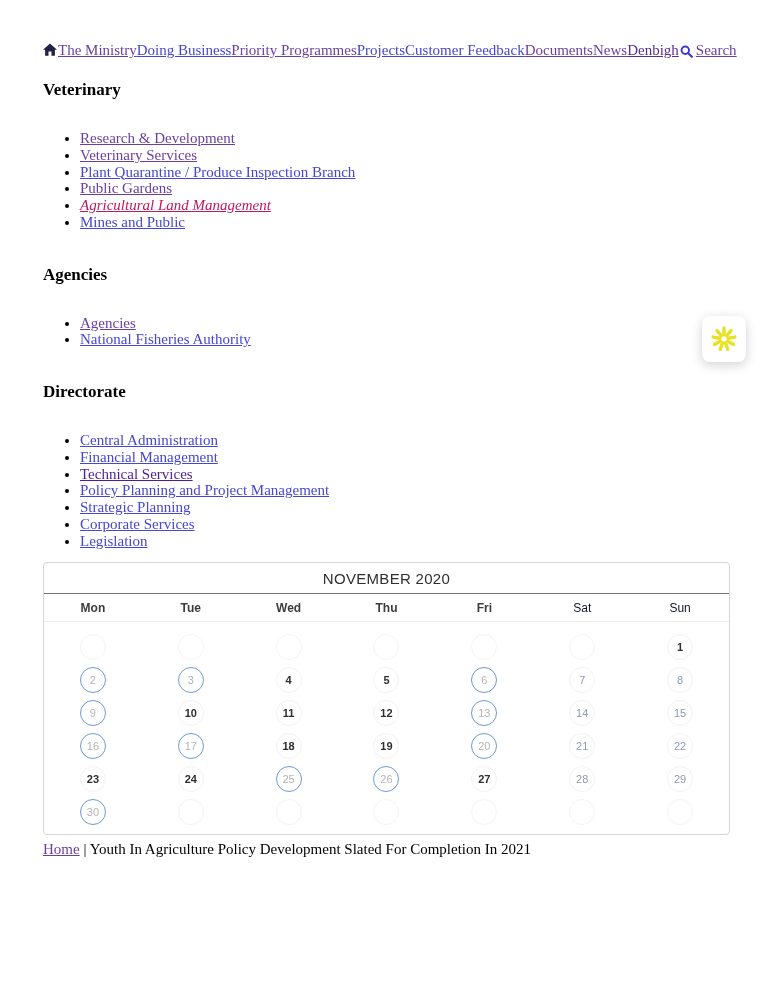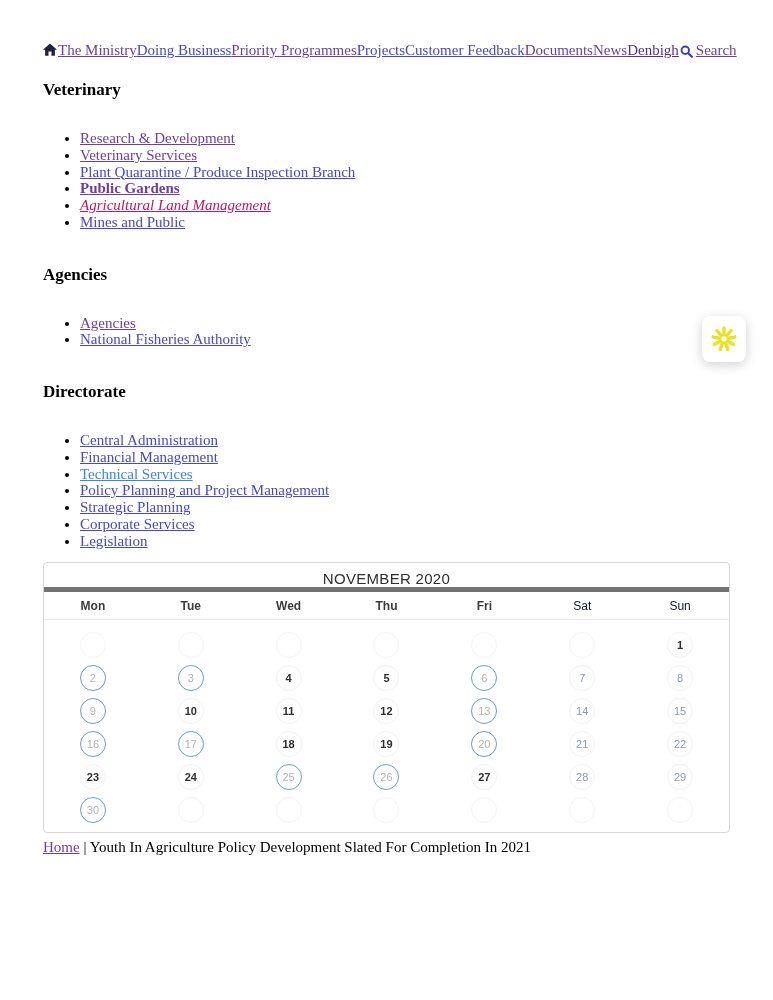--- a/index.html
+++ b/index.html
@@ -31,23 +31,23 @@
 
   
   .calendar {
     margin-top: 13px;
     border: 1px solid #d6d6d6;
     border-radius: 4px;
     background: #fff;
     font-family: "Liberation Sans", sans-serif;
   }
   .cal-title {
-    text-align: center; padding: 7px 0 0;
+    text-align: center; padding: 7px 0 6px;
     font-size: 15px; color: #2f2f2f; letter-spacing: 0.3px;
-    border-bottom: 5px solid #737373;
+    border-bottom: 1px solid #737373;
   }
   .cal-days {
     display: grid; grid-template-columns: repeat(7, 1fr);
     padding: 7px 0 6px; border-bottom: 1px solid #ececec;
   }
   .cal-day-name { text-align: center; font-size: 12px; font-weight: bold; color: #3c3c3c; }
   .cal-day-name.weekend { color: #0f172a; font-weight: normal; }
   .cal-grid { display: grid; grid-template-columns: repeat(7, 1fr); padding: 8px 0 6px; }
   .cal-cell { height: 33px; display: flex; align-items: center; justify-content: center; }
   .circle {
@@ -107,38 +107,38 @@
         </svg><span id="nav-search-label">Search</span></a>
   </nav>
 
   <main id="sections">
       <section class="section">
         <h2 class="section-heading">Veterinary</h2>
         <ul>
           <li><a href="#" style="color: rgb(107, 63, 160);">Research &amp; Development</a></li>
           <li><a href="#" style="color: rgb(107, 63, 160); text-align: center;">Veterinary Services</a></li>
           <li><a href="#" style="color: rgb(70, 70, 210);">Plant Quarantine / Produce Inspection Branch</a></li>
-          <li><a href="#" style="color: rgb(107, 63, 160); font-weight: bold;">Public Gardens</a></li>
+          <li><a href="#" style="color: rgb(107, 63, 160);">Public Gardens</a></li>
           <li><a href="#" style="color: #be185d; font-style: italic;">Agricultural Land Management</a></li>
           <li><a href="#" style="color: rgb(70, 70, 210);">Mines and Public</a></li>
         </ul>
       </section>
       <section class="section">
         <h2 class="section-heading">Agencies</h2>
         <ul>
           <li><a href="#" style="color: rgb(107, 63, 160);">Agencies</a></li>
           <li><a href="#" style="color: rgb(70, 70, 210);">National Fisheries Authority</a></li>
         </ul>
       </section>
       <section class="section">
         <h2 class="section-heading">Directorate</h2>
         <ul>
           <li><a href="#" style="color: rgb(70, 70, 210);">Central Administration</a></li>
           <li><a href="#" style="color: rgb(70, 70, 210);">Financial Management</a></li>
-          <li><a href="#" style="color: #3b82f6;">Technical Services</a></li>
+          <li><a href="#" style="color: #4c1d95;">Technical Services</a></li>
           <li><a href="#" style="color: rgb(70, 70, 210);">Policy Planning and Project Management</a></li>
           <li><a href="#" style="color: rgb(70, 70, 210);">Strategic Planning</a></li>
           <li><a href="#" style="color: rgb(70, 70, 210);">Corporate Services</a></li>
           <li><a href="#" style="color: rgb(70, 70, 210);">Legislation</a></li>
         </ul>
       </section>
     </main>
 
   <div class="calendar">
     <div class="cal-title">NOVEMBER 2020</div>

